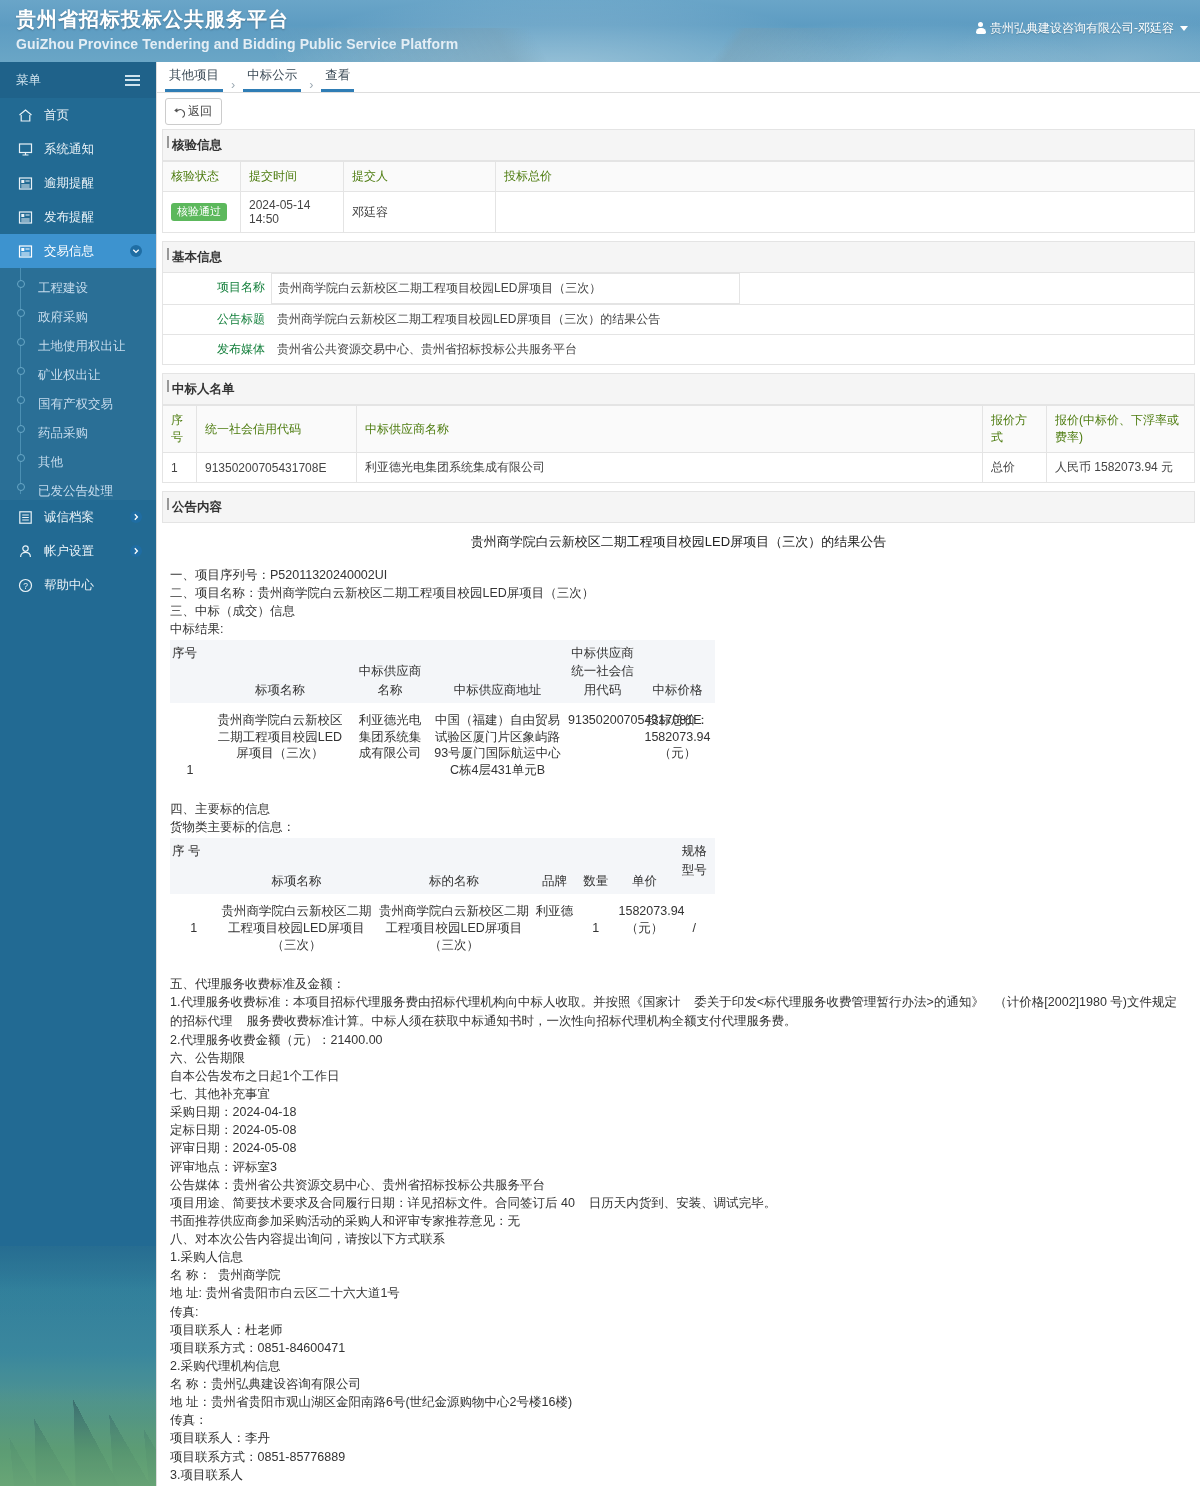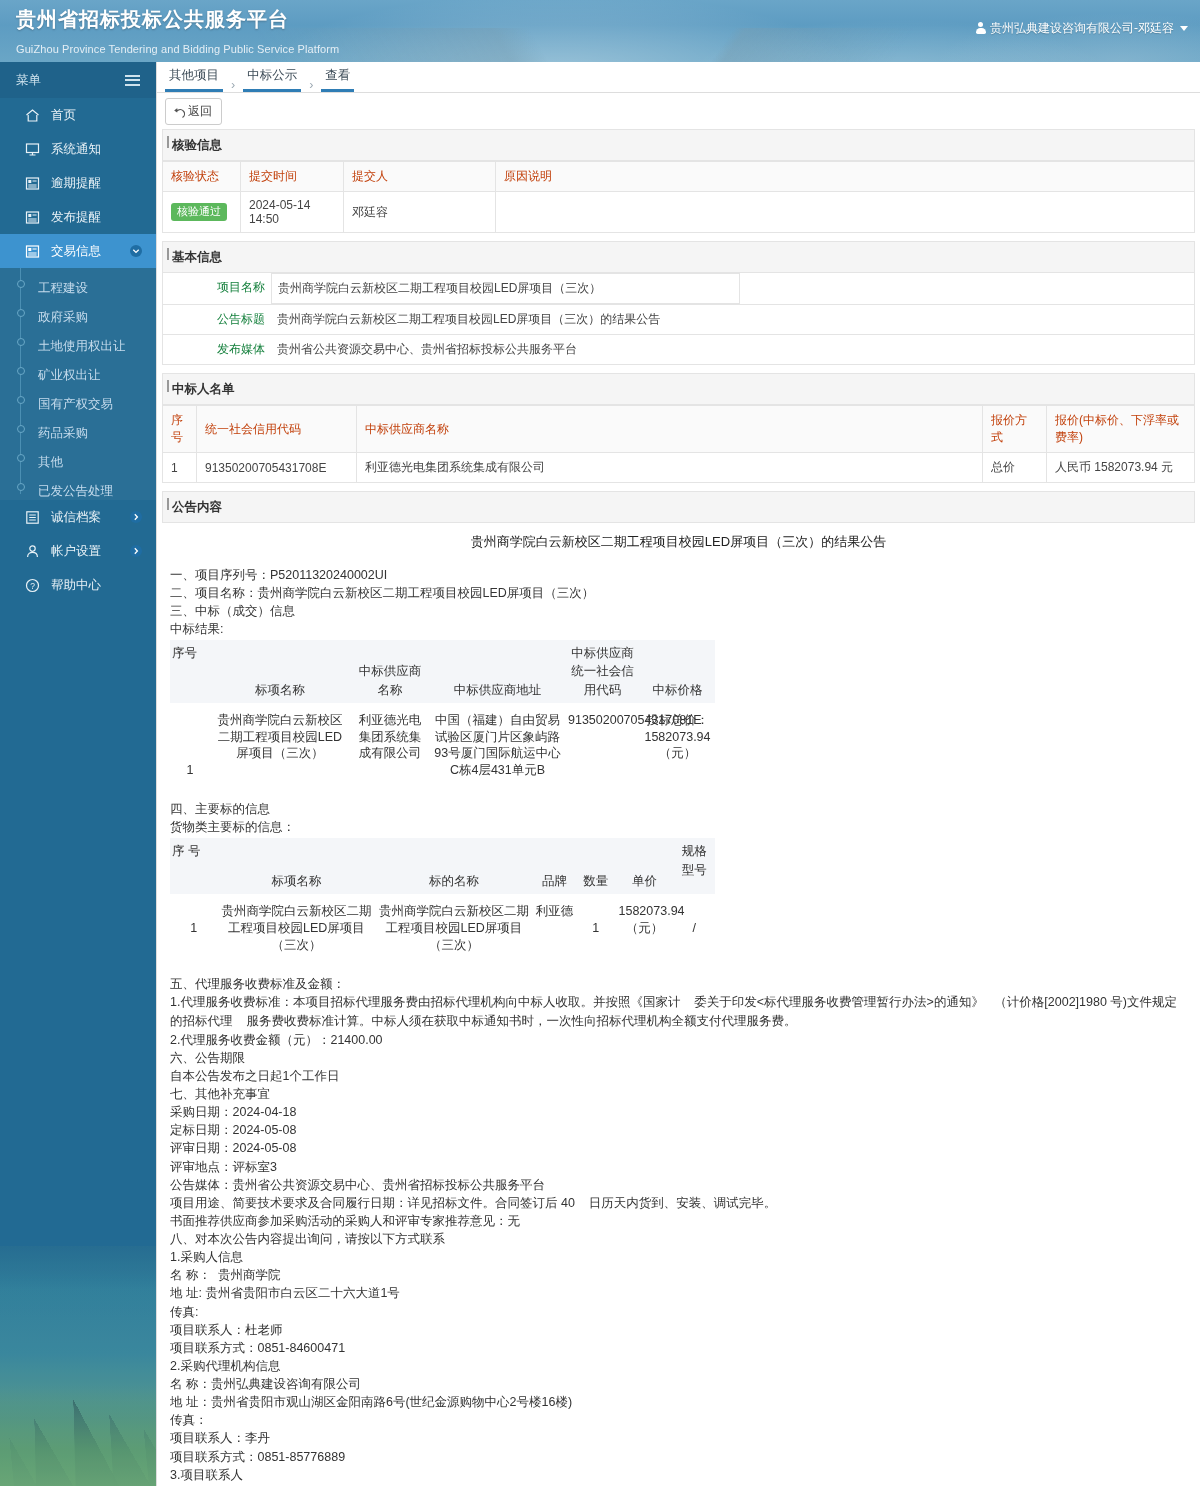--- a/index.html
+++ b/index.html
@@ -29,22 +29,23 @@
       linear-gradient(-120deg, rgba(130,170,190,0.0) 55%, rgba(118,156,176,0.5) 58%, rgba(130,170,190,0.0) 78%);
     opacity: .8;
   }
   .brand { position: absolute; left: 16px; top: 6px; }
   .brand-cn {
     font-size: 20px; font-weight: bold; color: #fff; letter-spacing: 1px;
     text-shadow: 0 1px 2px rgba(0,0,0,0.25);
     font-family: "DejaVu Sans", "Liberation Sans", sans-serif;
   }
   .brand-en {
-    font-size: 11px; color: #e4eef5; margin-top: 10px; letter-spacing: .1px;
+    font-size: 14px; color: #e4eef5; margin-top: 3px; letter-spacing: .1px;
     font-family: "Liberation Sans", sans-serif;
+    font-weight: bold;
   }
   .userbox {
     position: absolute; right: 12px; top: 20px;
     font-size: 12px; color: #fff; display: flex; align-items: center; gap: 4px;
     text-shadow: 0 1px 1px rgba(0,0,0,0.2);
   }
   .user-ico { width: 11px; height: 13px; display: inline-block; position: relative; }
   .user-ico::before {
     content: ""; position: absolute; left: 3px; top: 0; width: 5px; height: 5px;
     border-radius: 50%; background: #fff;
@@ -77,21 +78,21 @@
   }
   .menu-head {
     position: relative; height: 36px; display: flex; align-items: center;
     justify-content: space-between; padding: 0 16px 0 16px;
     color: #cfe3ee; font-size: 12.5px; background: #1f628a;
   }
   .hamburger { display: flex; flex-direction: column; gap: 2.5px; }
   .hamburger i { display: block; width: 15px; height: 2px; background: #cfe3ee; }
   .mi {
     position: relative; height: 34px; display: flex; align-items: center;
-    padding-left: 24px; color: #e9f2f7; font-size: 12.5px; cursor: pointer;
+    padding-left: 17px; color: #e9f2f7; font-size: 12.5px; cursor: pointer;
     gap: 10px;
   }
   .mi.active { background: #3d93cf; color: #fff; }
   .mi .ico { width: 17px; height: 17px; position: relative; flex: none; }
   .mi .arw { position: absolute; right: 14px; top: 11px; width: 12px; height: 12px; }
   .mi .arw svg { display: block; }
   .sub {
     position: relative; background: #2a6f96;
   }
   .sub::before {
@@ -135,21 +136,21 @@
   }
   .sec-title::before {
     content: ""; position: absolute; left: 4px; top: 6px; width: 2px; height: 12px; background: #999;
   }
   .sec-title span { font-weight: bold; }
   table.grid { width: 100%; border-collapse: collapse; table-layout: fixed; }
   table.grid th, table.grid td {
     border: 1px solid #e4e4e4; font-size: 12px; color: #444; font-weight: normal;
     padding: 6px 8px; text-align: left; vertical-align: middle;
   }
-  table.grid th { background: #fafafa; color: #c2410c; }
+  table.grid th { background: #fafafa; color: #4d7c0f; }
   .badge-ok {
     display: inline-block; background: #5cb85c; color: #fff; font-size: 11px;
     padding: 2px 6px; border-radius: 3px; line-height: 1.2;
   }
   .kv-row { display: flex; border: 1px solid #e4e4e4; border-top: none; min-height: 28px; }
   .kv-label {
     width: 108px; flex: none; text-align: right; padding: 6px 6px 6px 0;
     font-size: 12px; color: #15803d;
   }
   .kv-val {
@@ -364,21 +365,21 @@
           <col style="width:78px">
           <col style="width:103px">
           <col style="width:152px">
           <col>
         </colgroup>
       <tbody>
           <tr>
         <th>核验状态</th>
         <th>提交时间</th>
         <th>提交人</th>
-        <th>原因说明</th>
+        <th>投标总价</th>
       </tr>
       <tr>
         <td><span class="badge-ok">核验通过</span></td>
         <td>2024-05-14 14:50</td>
         <td>邓廷容</td>
         <td></td>
       </tr>
     </tbody>
       </table>
 

